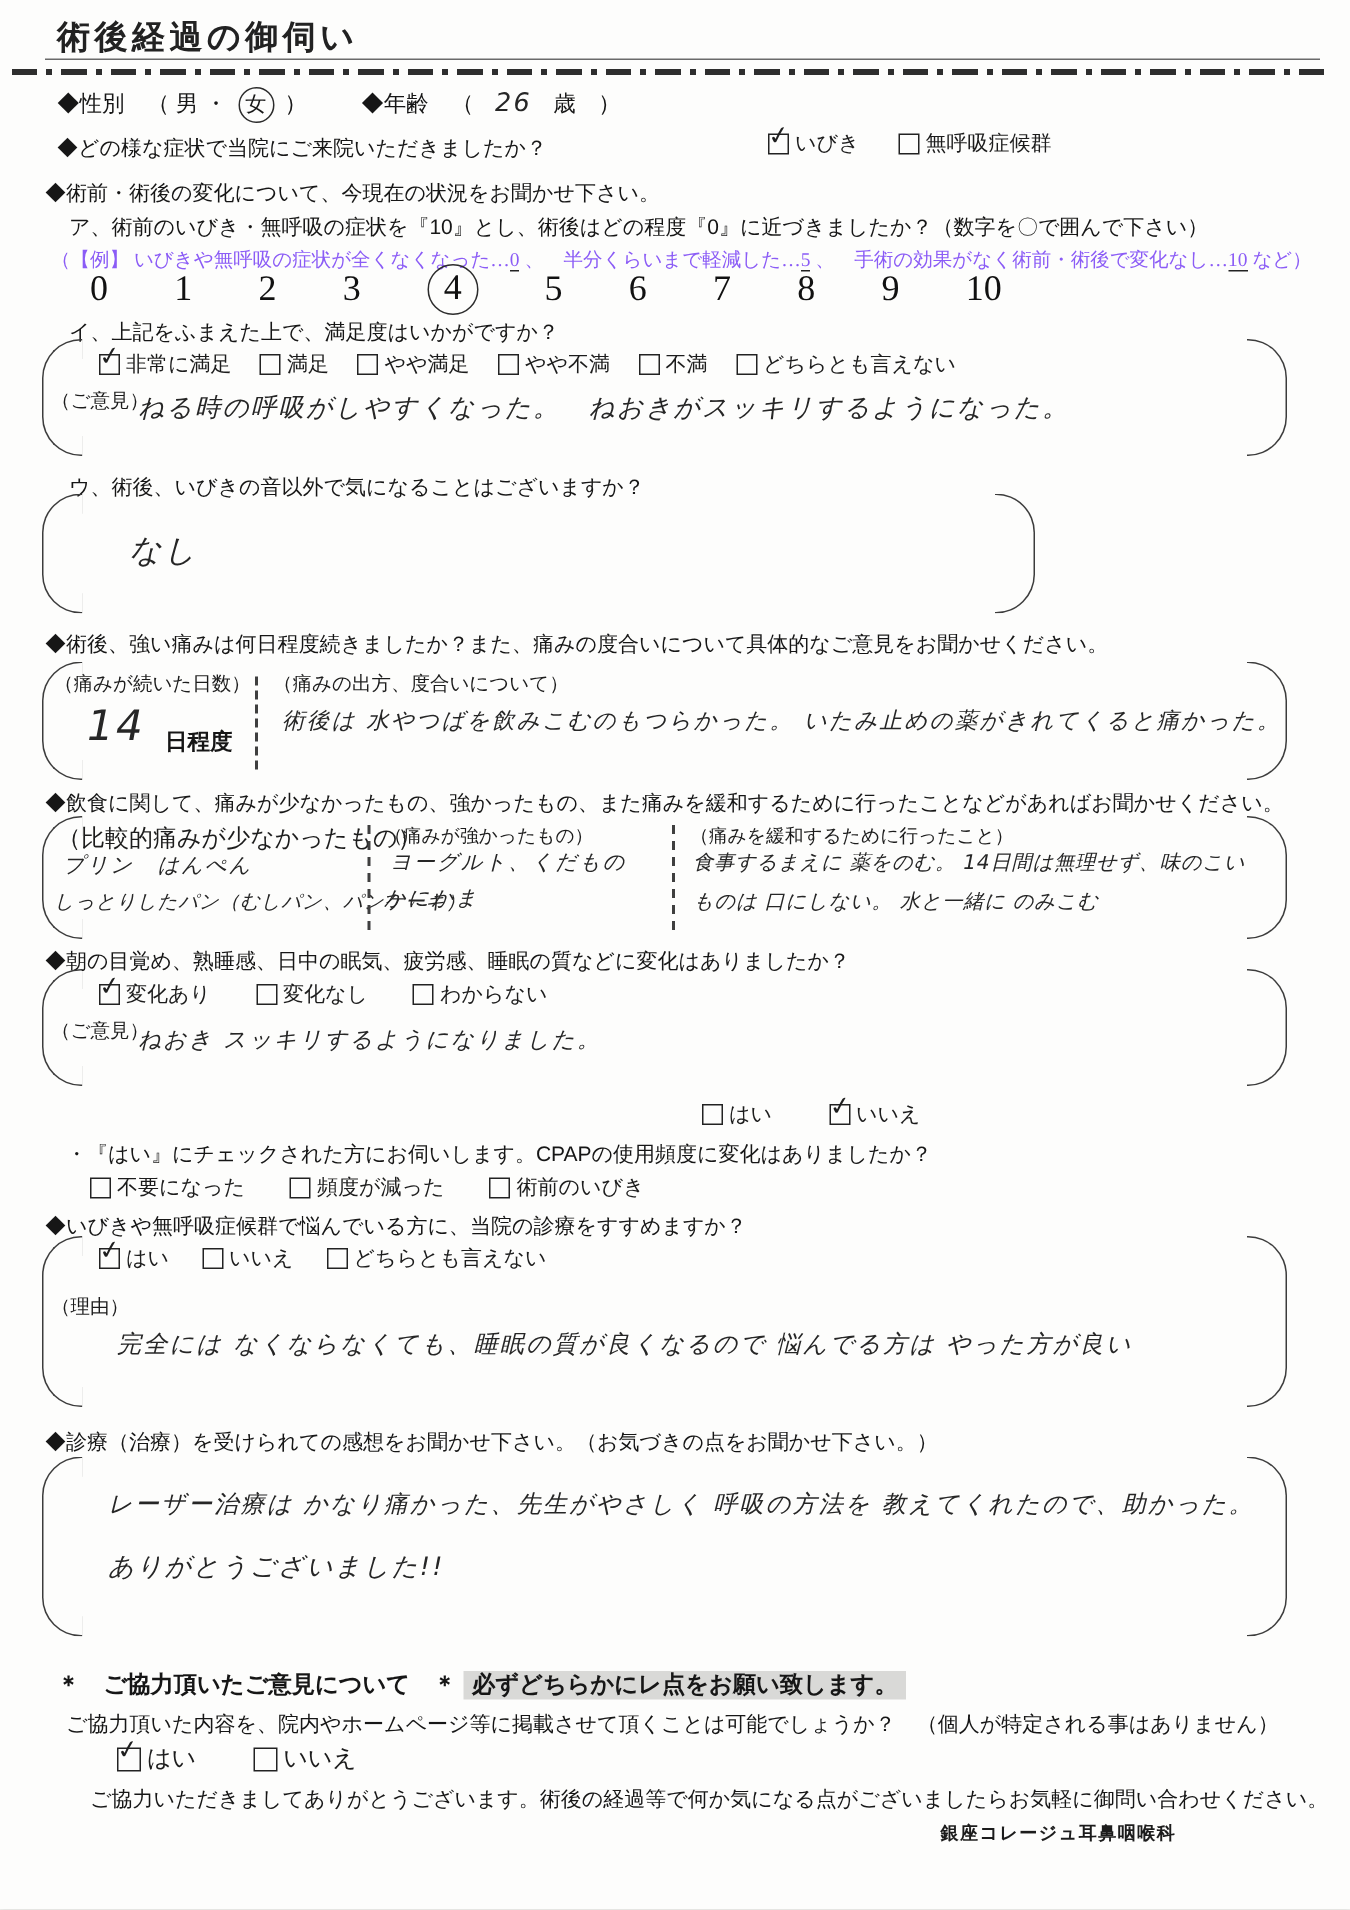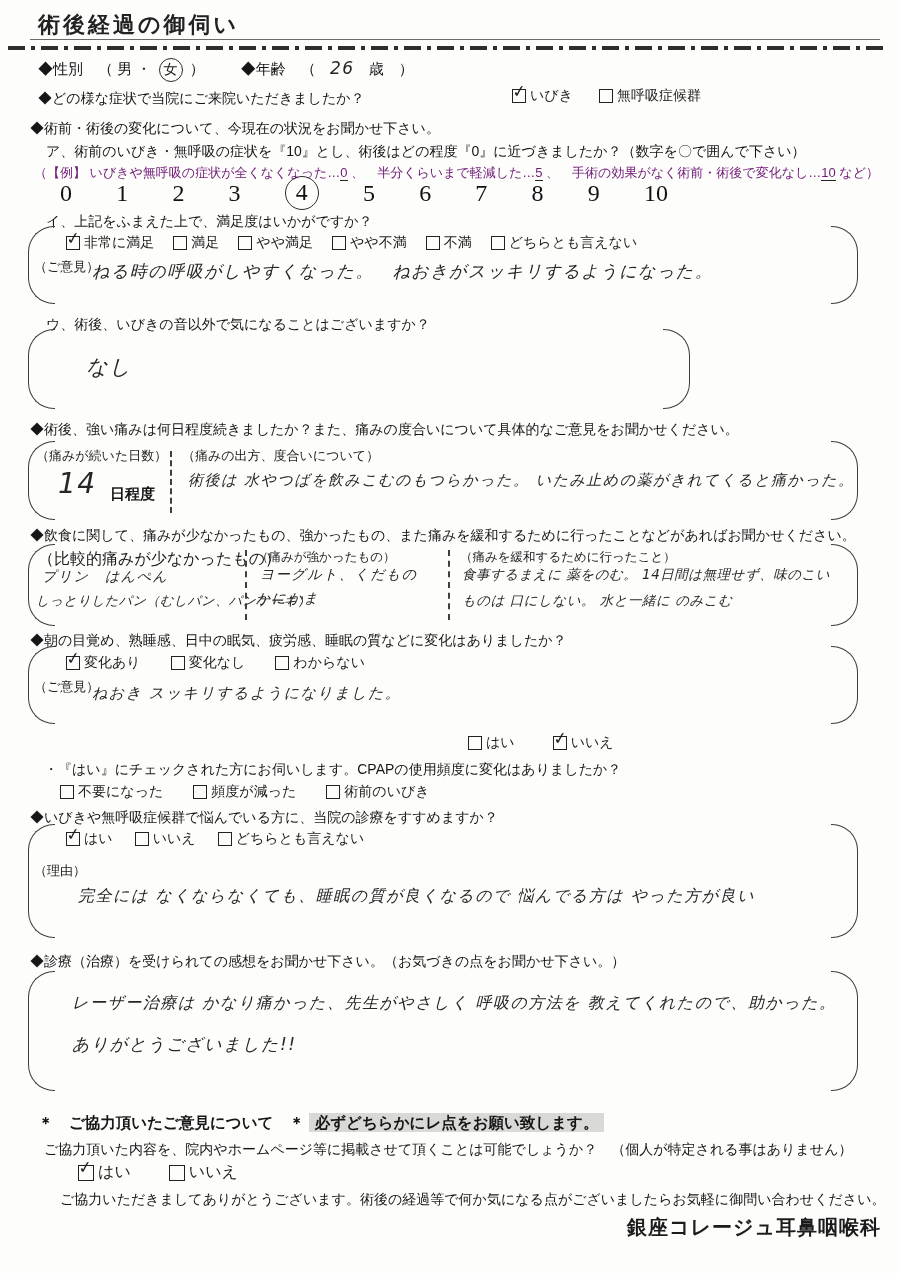--- a/index.html
+++ b/index.html
@@ -42,21 +42,21 @@
   }
   .cb .cl{font-size:14px;}
   .circle{
     display:inline-block;border:1.6px solid #2c2c2c;border-radius:50%;
     text-align:center;
   }
   .scale{display:flex;justify-content:space-between;align-items:center;font-family:"Liberation Serif",serif;font-size:24px;color:#111;}
   .scale .num{display:inline-block;text-align:center;}
   .scale .circled{border:1.8px solid #2c2c2c;border-radius:50%;width:32px;height:32px;line-height:30px;}
   .hl{background:#d9d9d7;padding:1px 6px;}
-  .clinic{font-weight:bold;font-size:20px;letter-spacing:1px;}
+  .clinic{font-weight:bold;font-size:12px;letter-spacing:1px;}
 </style>
 </head>
 <body>
 
 <div class="page">
 
   <div class="abs title" style="left:38px;top:10px;">術後経過の御伺い</div>
   <div class="abs thinline" style="left:30px;top:39px;width:850px;"></div>
   <div class="abs dashdot" style="left:8px;top:46px;width:878px;"></div>
 
@@ -78,21 +78,21 @@
       <span class="cl">いびき</span>
     </span>
     <span class="cb">
       <span class="box"></span>
       <span class="cl">無呼吸症候群</span>
     </span>
   </div>
 
   <div class="abs q" style="left:30px;top:120px;">◆術前・術後の変化について、今現在の状況をお聞かせ下さい。</div>
   <div class="abs q" style="left:46px;top:143px;">ア、術前のいびき・無呼吸の症状を『10』とし、術後はどの程度『0』に近づきましたか？（数字を〇で囲んで下さい）</div>
-  <div class="abs q small" style="left:34px;top:164px;color:#701a75;">
+  <div class="abs q small" style="left:34px;top:164px;color:#8b5cf6;font-family:Liberation Serif, serif;">
     <span>（【例】 いびきや無呼吸の症状が全くなくなった…</span><span style="border-bottom:1.4px solid #222;">0</span><span> 、　半分くらいまで軽減した…</span><span style="border-bottom:1.4px solid #222;">5</span><span> 、　手術の効果がなく術前・術後で変化なし…</span><span style="border-bottom:1.4px solid #222;">10</span><span> など）</span>
   </div>
   <div class="abs scale" style="left:60px;top:176px;width:608px;">
     <span class="num">0</span>
     <span class="num">1</span>
     <span class="num">2</span>
     <span class="num">3</span>
     <span class="num circled">4</span>
     <span class="num">5</span>
     <span class="num">6</span>

